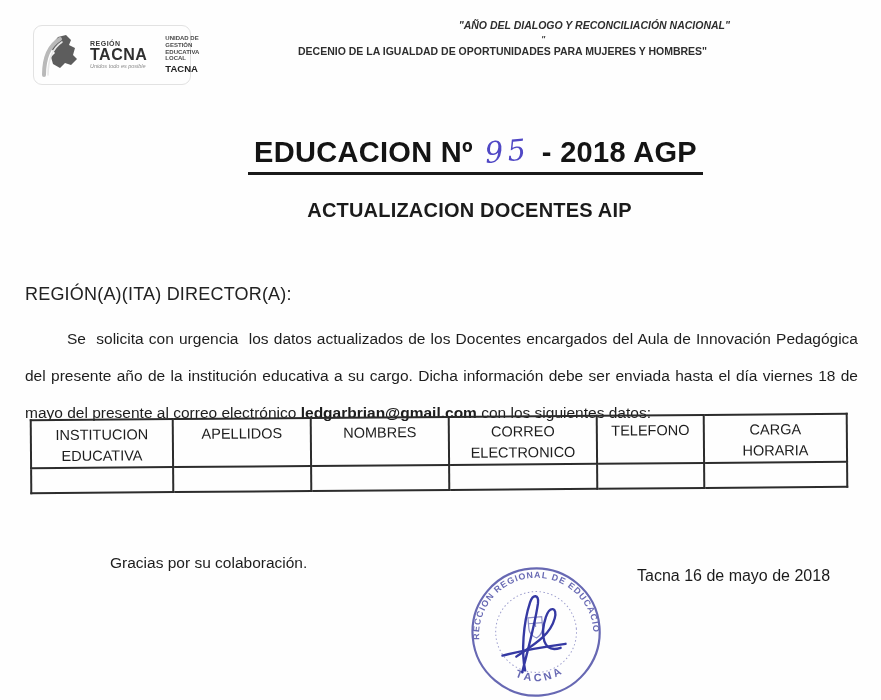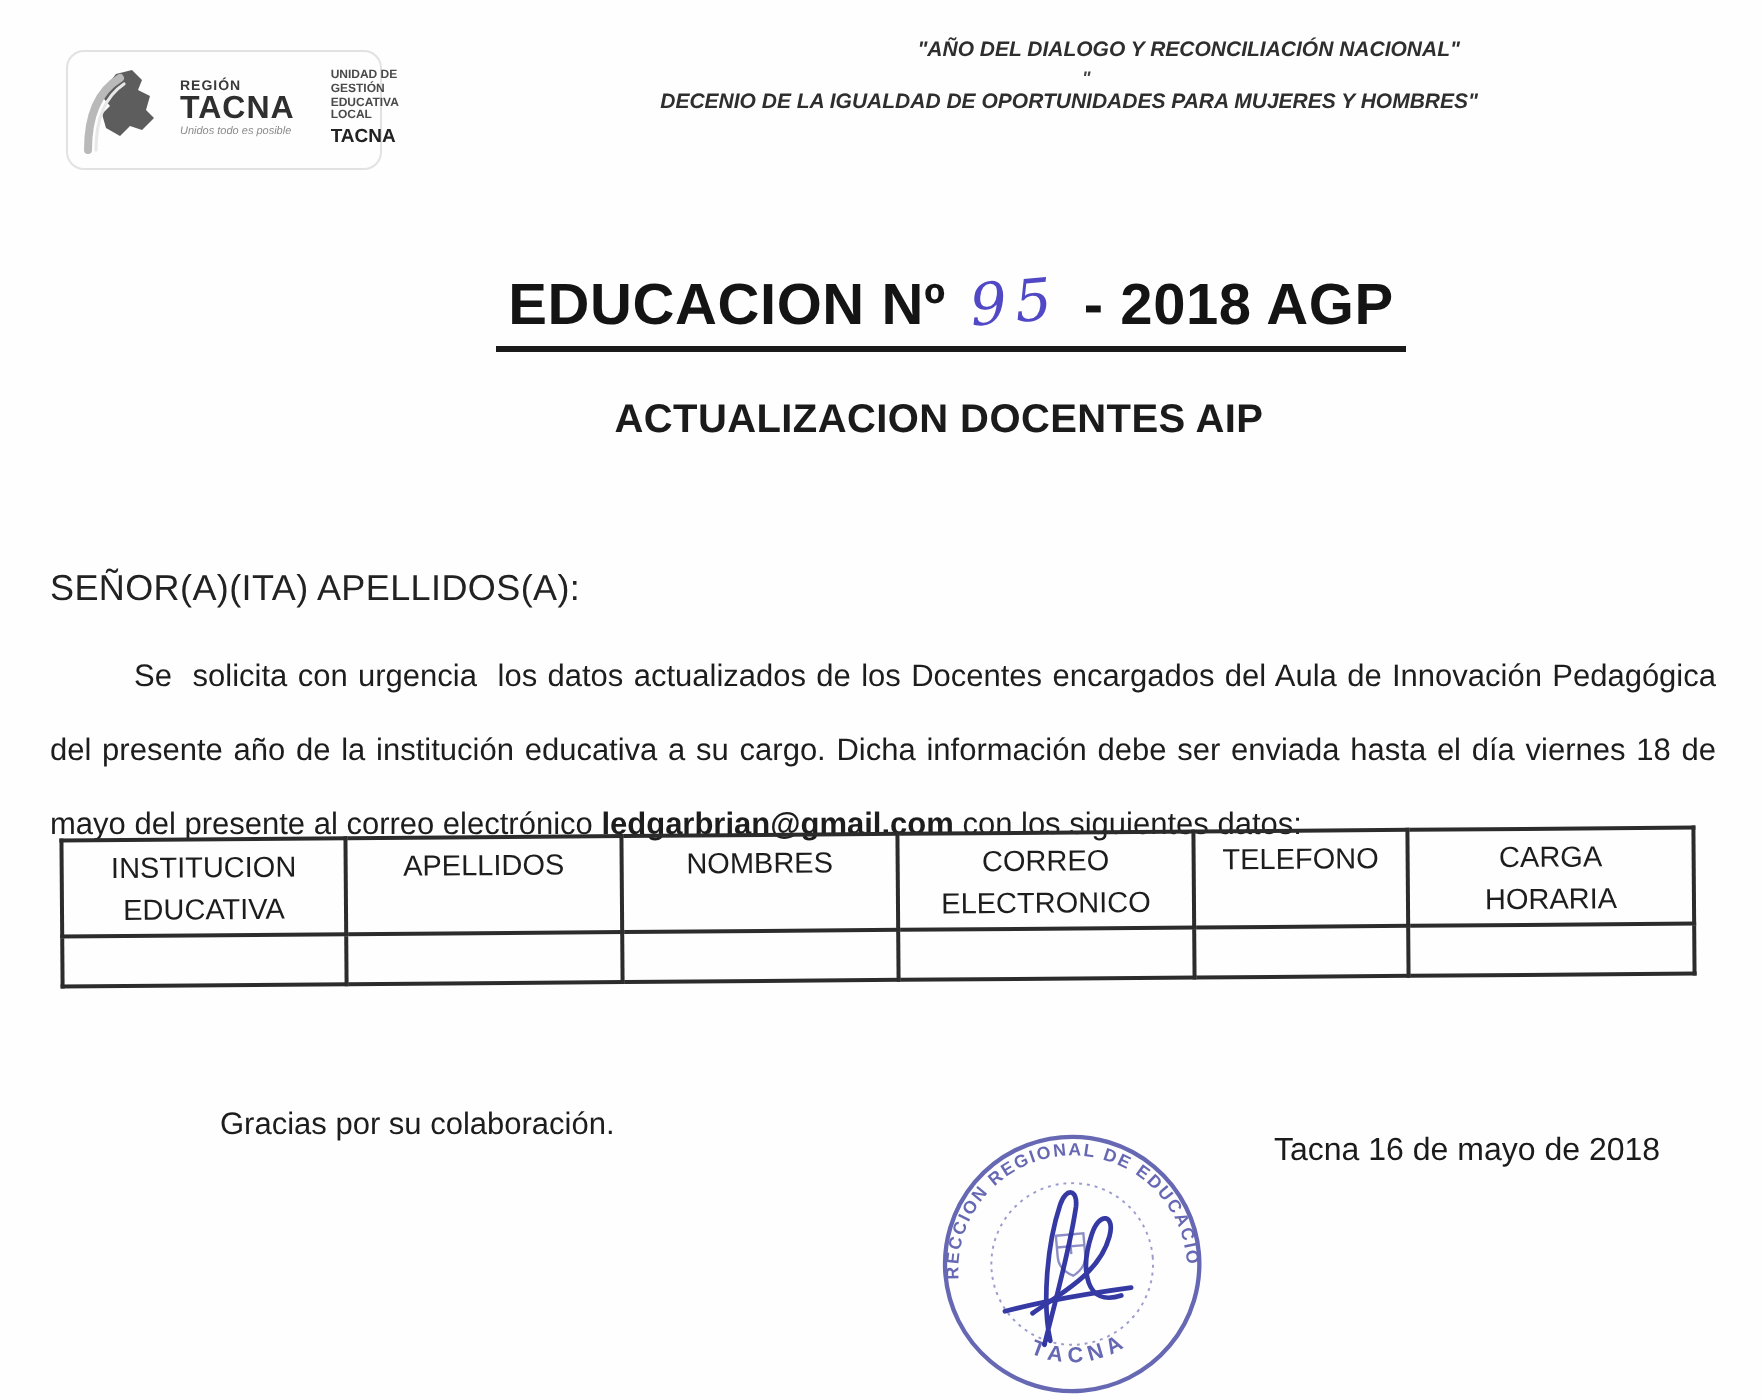--- a/index.html
+++ b/index.html
@@ -22,22 +22,22 @@
   .logo-region .tc{ font-size:16px; font-weight:bold; color:#2f2f2f; letter-spacing:.5px; }
   .logo-region .tag{ font-size:5.5px; font-style:italic; color:#8a8a8a; margin-top:1px; }
   .logo-div{ width:1px; align-self:stretch; background:#bdbdbd; margin:2px 3px; }
   .logo-ugel{ display:flex; flex-direction:column; line-height:1.15; }
   .logo-ugel .ul{ font-size:6px; font-weight:bold; color:#4a4a4a; width:44px; }
   .logo-ugel .un{ font-size:9.5px; font-weight:bold; color:#222; margin-top:2px; }
   
   .motto-line1{ position:absolute; left:340px; width:390px; top:19px;
     text-align:right; font-size:10.5px; font-style:italic; font-weight:600; color:#2e2e2e; }
   .motto-quote{ position:absolute; left:541px; top:34px; font-size:9px; font-style:italic; font-weight:600; color:#444; }
-  .motto-line2{ position:absolute; left:309px; width:430px; top:45px;
-    text-align:right; font-size:10.5px; font-style:italic; font-weight:600; color:#2e2e2e; }
+  .motto-line2{ position:absolute; left:298px; width:430px; top:45px;
+    text-align:left; font-size:10.5px; font-weight:600; color:#2e2e2e; }
   
   .title-wrap{ position:absolute; left:0; top:135px; width:100%; text-align:center; }
   .title-main{
     display:inline-block; margin-left:70px;
     font-size:29px; font-weight:bold; letter-spacing:.3px; color:#141414;
     border-bottom:3px solid #1a1a1a; padding:0 6px 3px;
     white-space:nowrap;
   }
   .hand-number{
     display:inline-block; margin:0 12px;
@@ -103,21 +103,21 @@
 
   <div class="motto-line1">"AÑO DEL DIALOGO Y RECONCILIACIÓN NACIONAL"</div>
   <div class="motto-quote">"</div>
   <div class="motto-line2">DECENIO DE LA IGUALDAD DE OPORTUNIDADES PARA MUJERES Y HOMBRES"</div>
 
   <div class="title-wrap">
     <span class="title-main"><span>EDUCACION Nº</span><span class="hand-number">95</span><span>- 2018 AGP</span></span>
   </div>
   <div class="subtitle">ACTUALIZACION DOCENTES AIP</div>
 
-  <div class="salutation">SEÑOR(A)(ITA) APELLIDOS(A):</div>
+  <div class="salutation">REGIÓN(A)(ITA) DIRECTOR(A):</div>
 
   <p class="para"><span>Se  solicita con urgencia  los datos actualizados de los Docentes encargados del Aula de Innovación Pedagógica del presente año de la institución educativa a su cargo. Dicha información debe ser enviada hasta el día viernes 18 de mayo del presente al correo electrónico </span><b>ledgarbrian@gmail.com</b><span> con los siguientes datos:</span></p>
 
   <table class="data-table">
     <colgroup>
       <col style="width:142px">
         <col style="width:138px">
         <col style="width:138px">
       <col style="width:148px">
         <col style="width:107px">

